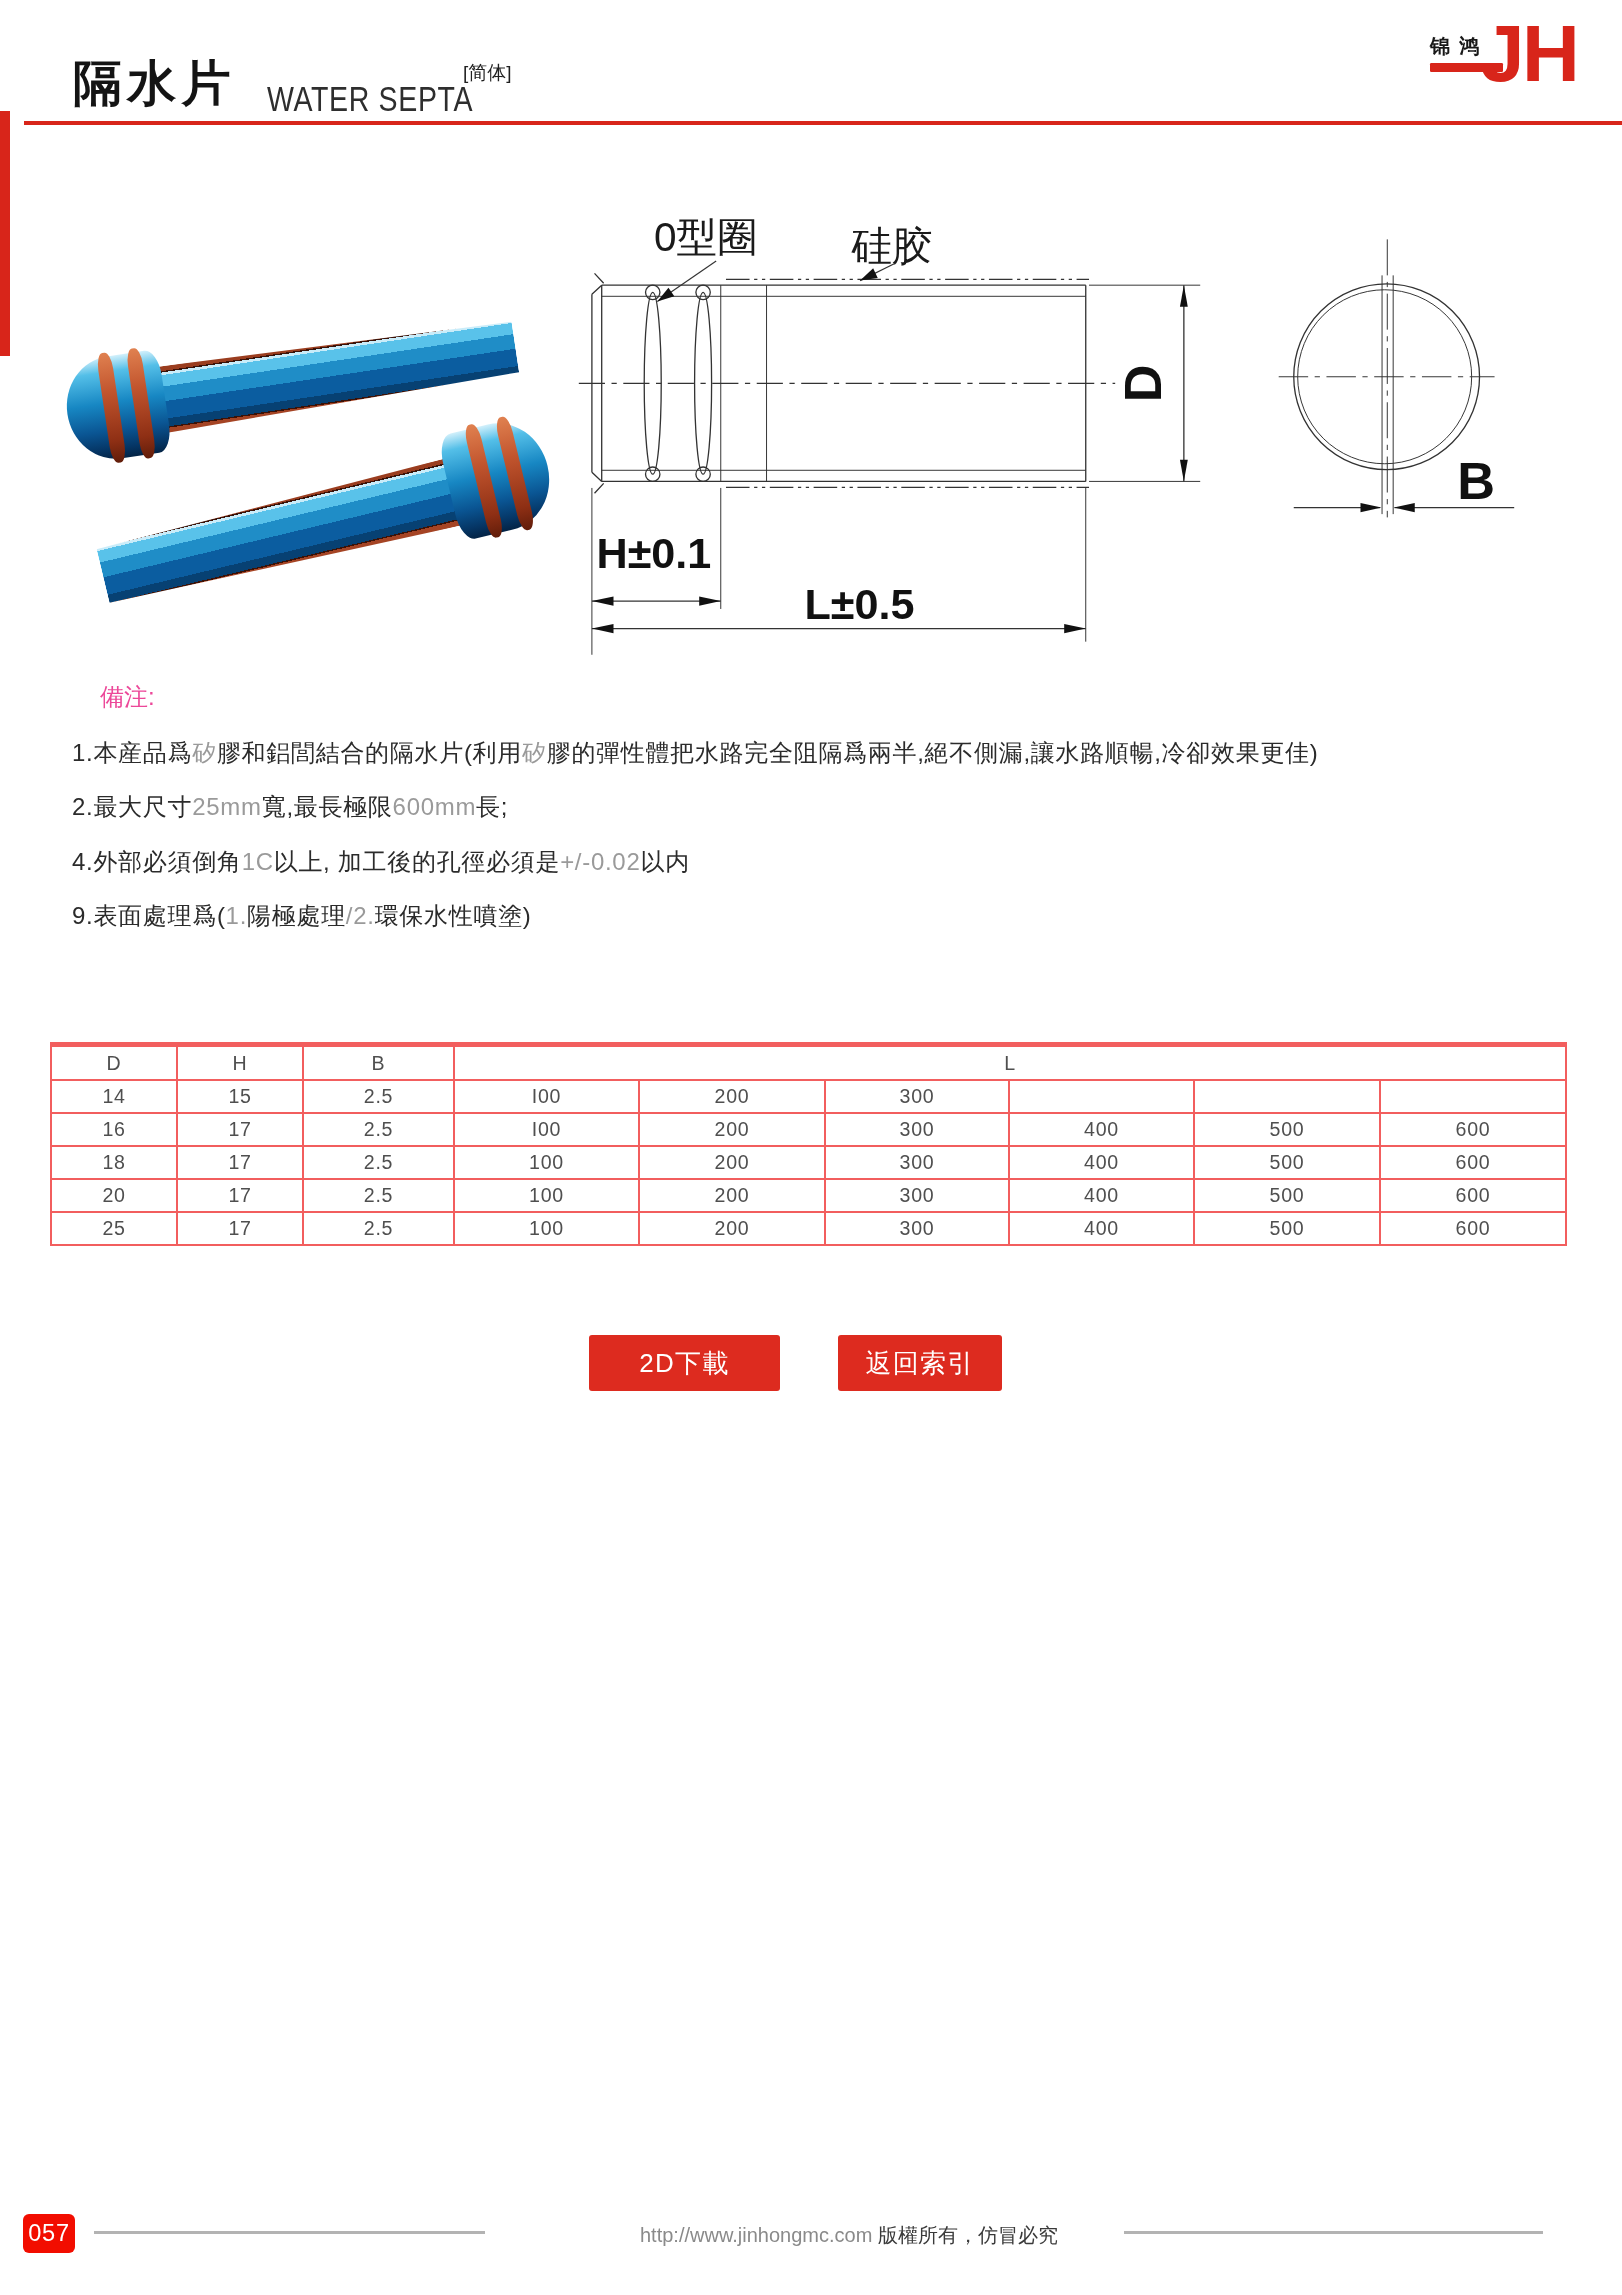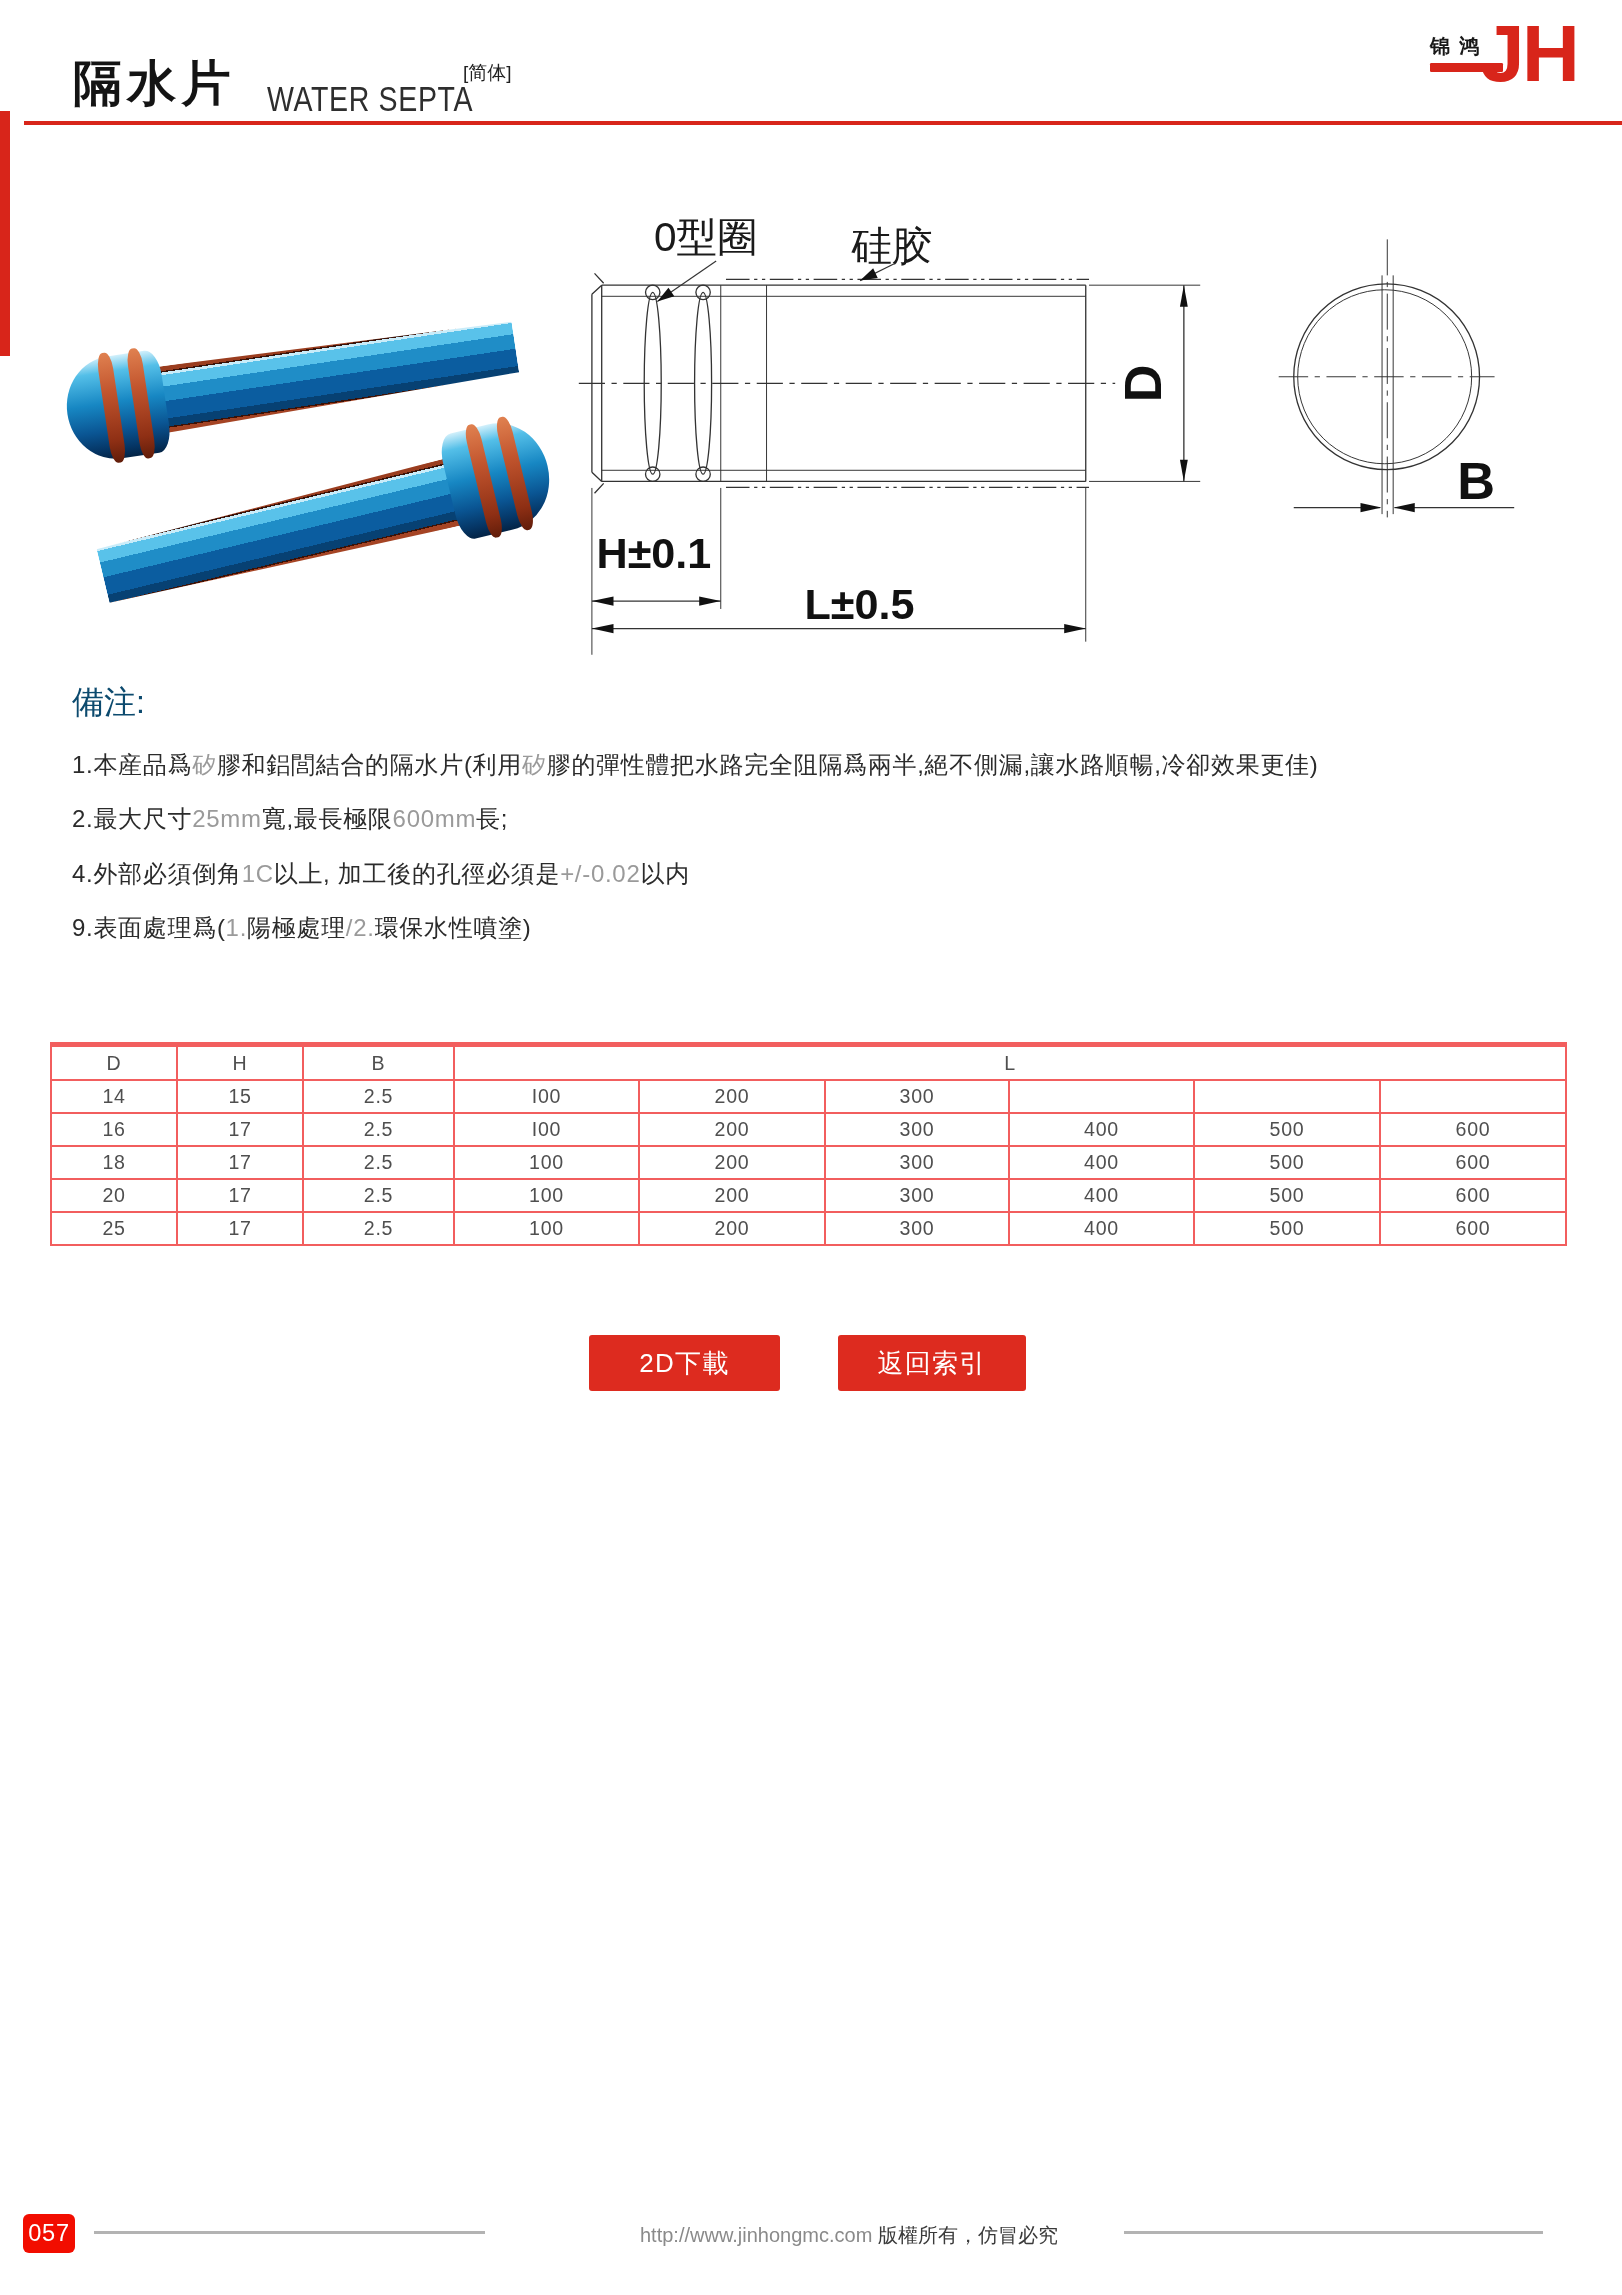--- a/index.html
+++ b/index.html
@@ -36,37 +36,37 @@
       #9a3d1f 0%,#9a3d1f 7%,#3a1208 7%,#3a1208 9%,
       #c9ecf9 9%,#c9ecf9 13%,#59c2ea 13%,#59c2ea 30%,
       #1f8dc7 30%,#1f8dc7 52%,#0b5da0 52%,#0b5da0 78%,
       #074173 78%,#074173 90%,#3a1208 90%,#3a1208 92%,
       #a54424 92%,#a54424 100%);}
   .body-taper-right{clip-path:polygon(0 0,100% 12%,100% 88%,0 100%);}
   .body-taper-left{clip-path:polygon(0 10%,100% 0,100% 100%,0 90%);}
 
   
   .notes{left:72px;top:681px;width:1479px;}
-  .note-heading{font-size:32px;color:#0c4a6e;margin-bottom:23.6px;}
+  .note-heading{font-size:24px;color:#ec4899;margin-bottom:23.6px;margin-left:28px;}
   .note-line{font-size:24px;color:#2b2b2b;line-height:31px;margin-bottom:23.6px;letter-spacing:0.7px;}
   .note-line .muted{color:#9a9a9a;}
 
   
   table.spec{position:absolute;left:50px;top:1042px;width:1514px;border-collapse:collapse;table-layout:fixed;
     border:2px solid #f25e5e;border-top:5.2px solid #f25e5e;}
   table.spec th,table.spec td{border:2px solid #f25e5e;text-align:center;vertical-align:middle;
     font-weight:400;font-size:19.6px;color:#4f4f4f;letter-spacing:0.7px;padding:0;}
   table.spec th{height:32px;}
   table.spec td{height:31px;}
 
   
   .btn{position:absolute;top:1335px;height:56px;background:#dd2b1f;border:none;border-radius:3px;
     color:#ffffff;font-size:26px;font-family:"Liberation Sans",sans-serif;letter-spacing:1.3px;cursor:pointer;}
   .btn-2d{left:589px;width:191px;}
-  .btn-back{left:838px;width:188px;}
+  .btn-back{left:838px;width:164px;}
 
   
   .page-badge{left:23px;top:2214px;width:52px;height:39px;background:#f20d00;color:#fff;
     font-size:23.6px;display:flex;align-items:center;justify-content:center;letter-spacing:0.7px;border-radius:6px;}
   .foot-line{top:2231px;height:3.3px;background:#b3b3b3;}
   .foot-line-left{left:94px;width:391px;}
   .foot-line-right{left:1124px;width:419px;}
   .foot-text{left:640px;top:2222px;font-size:20px;white-space:nowrap;}
   .foot-url{color:#8a8a8a;}
   .foot-copy{color:#3a3a3a;}

